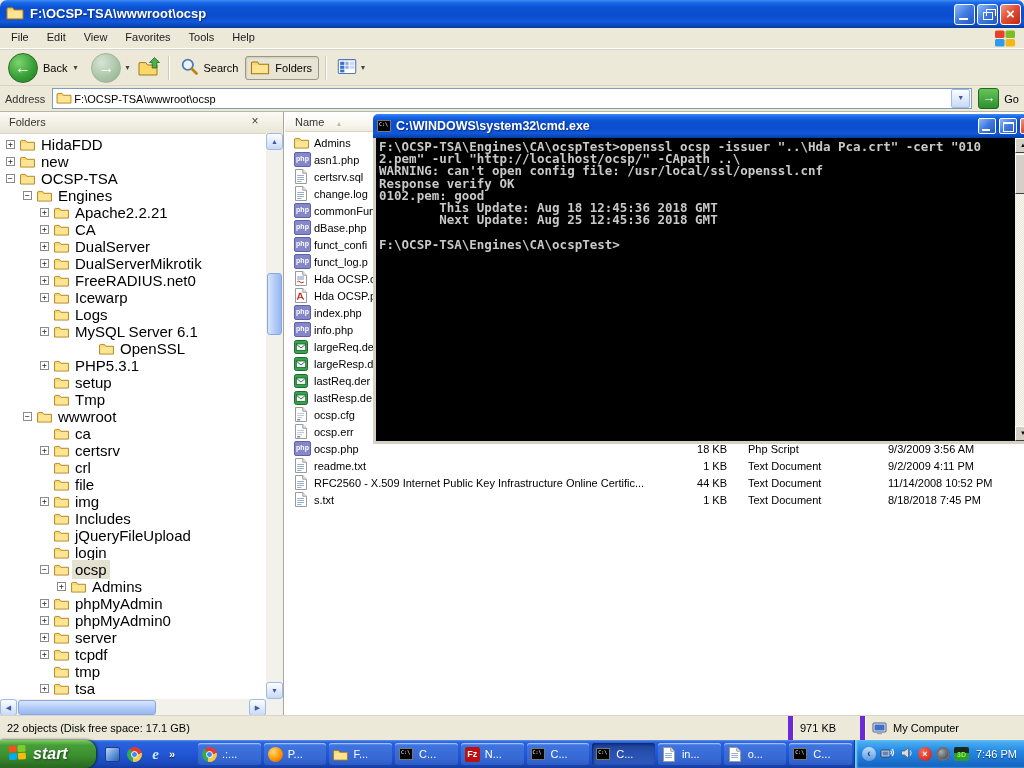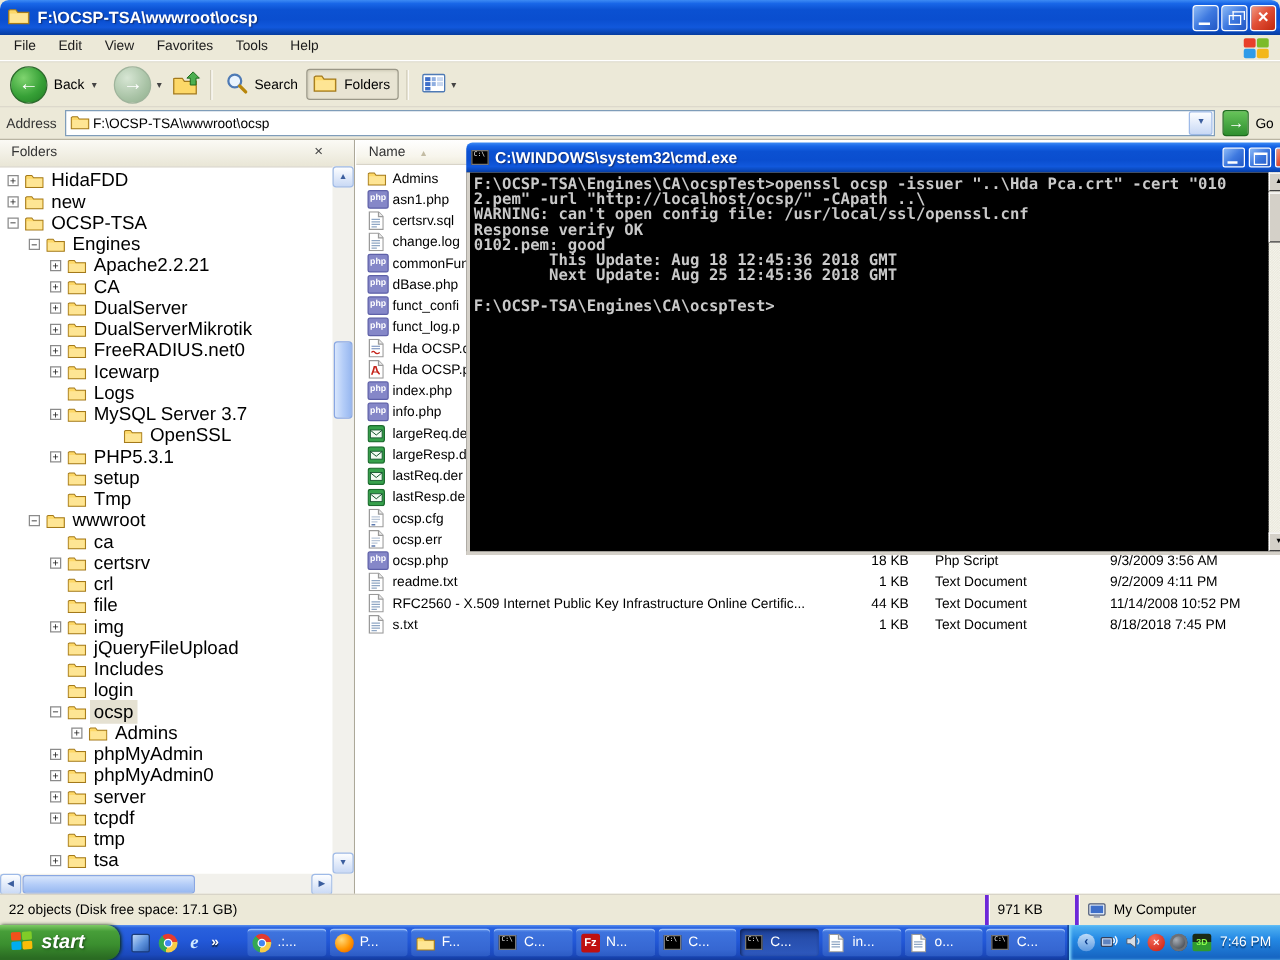--- a/index.html
+++ b/index.html
@@ -101,21 +101,21 @@
   .fico{display:block;}
   .fi-php{display:inline-block;width:16px;height:13px;background:#8587C8;border:1px solid #5E60A8;color:#fff;
     font:bold 7px/12px "Liberation Sans",sans-serif;text-align:center;border-radius:2px;}
   .fi-cmd{display:inline-block;width:14px;height:12px;background:#000;border:1px solid #777;color:#fff;
     font:5px/5px "DejaVu Sans Mono",monospace;text-align:left;padding:1px;box-sizing:border-box;}
 
   
   .statusbar{position:absolute;left:0;right:0;bottom:0;height:24px;background:#ECE9D8;border-top:1px solid #D8D4C8;
     display:flex;align-items:center;}
   .sb-sec{height:100%;display:flex;align-items:center;padding:0 7px;box-sizing:border-box;}
-  .sb-sec + .sb-sec{border-left:3px solid #6d28d9;box-shadow:inset 1px 0 0 #fff;}
+  .sb-sec + .sb-sec{border-left:5px solid #6d28d9;box-shadow:inset 1px 0 0 #fff;}
   .sb-objects{flex:1;}
   .sb-size{width:72px;}
   .sb-loc{width:164px;}
   .sb-loc svg{margin-right:6px;}
 
   
   #cmdwin{position:absolute;left:373px;top:114px;width:658px;height:330px;}
   .cmd-title{position:relative;height:24px;border-radius:5px 5px 0 0;display:flex;align-items:center;padding:0 4px;
     background:linear-gradient(180deg,#3D8BF4 0%,#1967E8 12%,#0B51D2 30%,#0A4ECF 58%,#1158DC 80%,#0946B6 94%,#063C9E 100%);}
   .cmd-title .ct-text{color:#fff;font-weight:bold;font-size:12.5px;margin-left:5px;text-shadow:1px 1px 1px #10307A;white-space:nowrap;}
@@ -401,21 +401,21 @@
               <span class="tree-label">Logs</span>
             </div>
             <div class="tree-row" style="padding-left: 40px;">
               <span class="expander">+</span>
               <span class="tree-ico">
                 <svg class="fico" width="15" height="13" viewBox="0 0 16 14">
                   <path d="M0.5 3.2 0.5 13 15.5 13 15.5 4.6 7.3 4.6 5.8 2.6 1.5 2.6 Z" fill="#FDD868" stroke="#A3791B" stroke-width="0.9"></path>
                   <path d="M1.4 5.4 14.6 5.4 14.6 12.2 1.4 12.2 Z" fill="#FFF0B8" opacity="0.55"></path>
                 </svg>
               </span>
-              <span class="tree-label">MySQL Server 3.7</span>
+              <span class="tree-label">MySQL Server 6.1</span>
             </div>
             <div class="tree-row" style="padding-left: 40px; margin-left: 45px;">
               <span class="expander-spacer"></span>
               <span class="tree-ico">
                 <svg class="fico" width="15" height="13" viewBox="0 0 16 14">
                   <path d="M0.5 3.2 0.5 13 15.5 13 15.5 4.6 7.3 4.6 5.8 2.6 1.5 2.6 Z" fill="#FDD868" stroke="#A3791B" stroke-width="0.9"></path>
                   <path d="M1.4 5.4 14.6 5.4 14.6 12.2 1.4 12.2 Z" fill="#FFF0B8" opacity="0.55"></path>
                 </svg>
               </span>
               <span class="tree-label">OpenSSL</span>
@@ -511,31 +511,31 @@
               <span class="tree-label">img</span>
             </div>
             <div class="tree-row" style="padding-left: 40px;">
               <span class="expander-spacer"></span>
               <span class="tree-ico">
                 <svg class="fico" width="15" height="13" viewBox="0 0 16 14">
                   <path d="M0.5 3.2 0.5 13 15.5 13 15.5 4.6 7.3 4.6 5.8 2.6 1.5 2.6 Z" fill="#FDD868" stroke="#A3791B" stroke-width="0.9"></path>
                   <path d="M1.4 5.4 14.6 5.4 14.6 12.2 1.4 12.2 Z" fill="#FFF0B8" opacity="0.55"></path>
                 </svg>
               </span>
+              <span class="tree-label">Includes</span>
+            </div>
+            <div class="tree-row" style="padding-left: 40px;">
+              <span class="expander-spacer"></span>
+              <span class="tree-ico">
+                <svg class="fico" width="15" height="13" viewBox="0 0 16 14">
+                  <path d="M0.5 3.2 0.5 13 15.5 13 15.5 4.6 7.3 4.6 5.8 2.6 1.5 2.6 Z" fill="#FDD868" stroke="#A3791B" stroke-width="0.9"></path>
+                  <path d="M1.4 5.4 14.6 5.4 14.6 12.2 1.4 12.2 Z" fill="#FFF0B8" opacity="0.55"></path>
+                </svg>
+              </span>
               <span class="tree-label">jQueryFileUpload</span>
-            </div>
-            <div class="tree-row" style="padding-left: 40px;">
-              <span class="expander-spacer"></span>
-              <span class="tree-ico">
-                <svg class="fico" width="15" height="13" viewBox="0 0 16 14">
-                  <path d="M0.5 3.2 0.5 13 15.5 13 15.5 4.6 7.3 4.6 5.8 2.6 1.5 2.6 Z" fill="#FDD868" stroke="#A3791B" stroke-width="0.9"></path>
-                  <path d="M1.4 5.4 14.6 5.4 14.6 12.2 1.4 12.2 Z" fill="#FFF0B8" opacity="0.55"></path>
-                </svg>
-              </span>
-              <span class="tree-label">Includes</span>
             </div>
             <div class="tree-row" style="padding-left: 40px;">
               <span class="expander-spacer"></span>
               <span class="tree-ico">
                 <svg class="fico" width="15" height="13" viewBox="0 0 16 14">
                   <path d="M0.5 3.2 0.5 13 15.5 13 15.5 4.6 7.3 4.6 5.8 2.6 1.5 2.6 Z" fill="#FDD868" stroke="#A3791B" stroke-width="0.9"></path>
                   <path d="M1.4 5.4 14.6 5.4 14.6 12.2 1.4 12.2 Z" fill="#FFF0B8" opacity="0.55"></path>
                 </svg>
               </span>
               <span class="tree-label">login</span>

